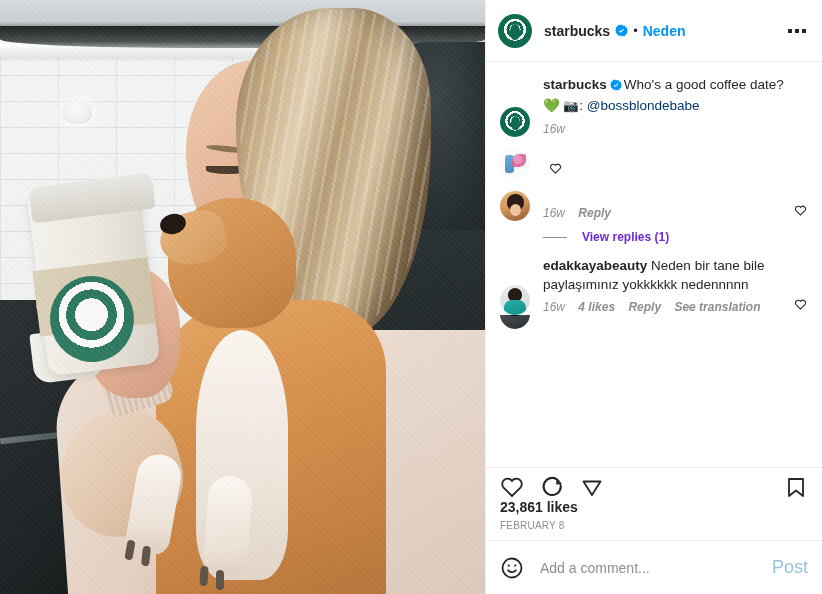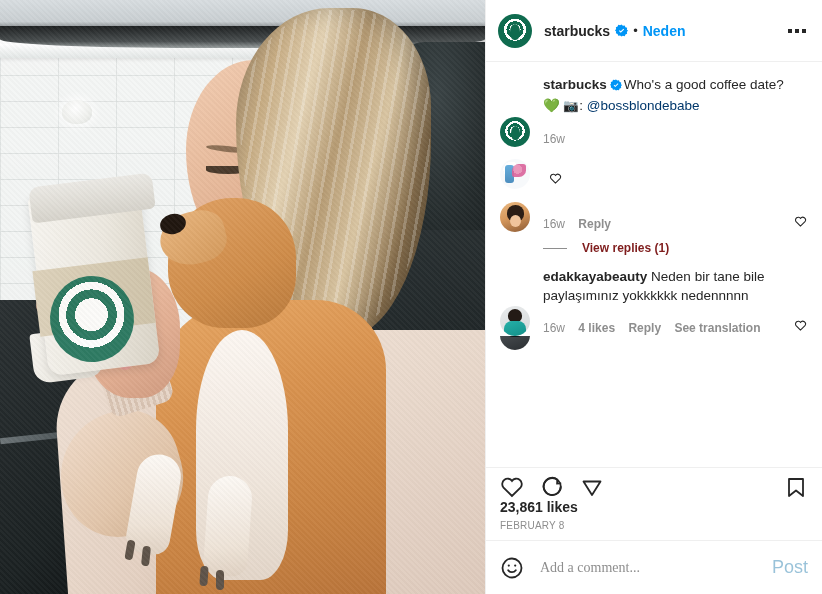--- a/index.html
+++ b/index.html
@@ -372,45 +372,46 @@
     line-height: 19px;
     color: #262626;
     word-wrap: break-word;
   }
   .txt .u { font-weight: bold; }
   .txt .mention { color: #00376b; }
   .inline-verified { display: inline-block; vertical-align: -2px; margin: 0 2px 0 3px; }
   .heart-em { color: #3ecf4c; }
   .cam-em { font-size: 12.5px; }
   .meta {
-    margin-top: 15px;
+    margin-top: 5px;
     font-size: 12px;
     color: #8e8e8e;
     line-height: 16px;
+    font-style: italic;
   }
   .meta .b { font-weight: bold; color: #8e8e8e; }
   .meta span + span { margin-left: 10px; }
   .xlate {
     display: block;
     margin-top: 3px;
     font-size: 12px;
     color: #8e8e8e;
     font-weight: bold;
     cursor: pointer;
   }
   .cheart {
     flex: 0 0 14px; margin-left: 6px; padding-top: 3px; cursor: pointer;
   }
   .replies {
     display: flex; align-items: center;
     padding: 9px 14px 0 57px;
     cursor: pointer;
   }
   .replies .line { width: 24px; height: 1px; background: #8e8e8e; margin-right: 15px; }
-  .replies .rt { font-size: 12px; color: #7f1d1d; font-weight: bold; }
+  .replies .rt { font-size: 12px; color: #6d28d9; font-weight: bold; }
 
   .cut { overflow: hidden; height: 14px; }
 
   .actions {
     border-top: 1px solid #efefef;
     padding: 7px 14px 0 14px;
     flex: 0 0 auto;
     box-sizing: border-box;
   }
   .act-row { display: flex; align-items: center; }
@@ -430,21 +431,21 @@
     display: flex; align-items: center;
     height: 54px; flex: 0 0 54px;
     padding: 0 14px;
     box-sizing: border-box;
     margin-top: 9px;
   }
   .emoji { flex: 0 0 24px; margin-right: 14px; cursor: pointer; display: flex; }
   .cinput {
     flex: 1 1 auto; border: none; outline: none;
     font-size: 14px; color: #262626;
-    font-family: Liberation Serif, serif;
+    font-family: Liberation Sans, sans-serif;
     background: transparent;
   }
   .cinput::placeholder { color: #8e8e8e; }
   .post-btn {
     font-size: 18px; font-weight: normal; color: #0369a1; opacity: .4;
     cursor: pointer; padding-left: 10px;
   }
 </style>
 </head>
 <body>

